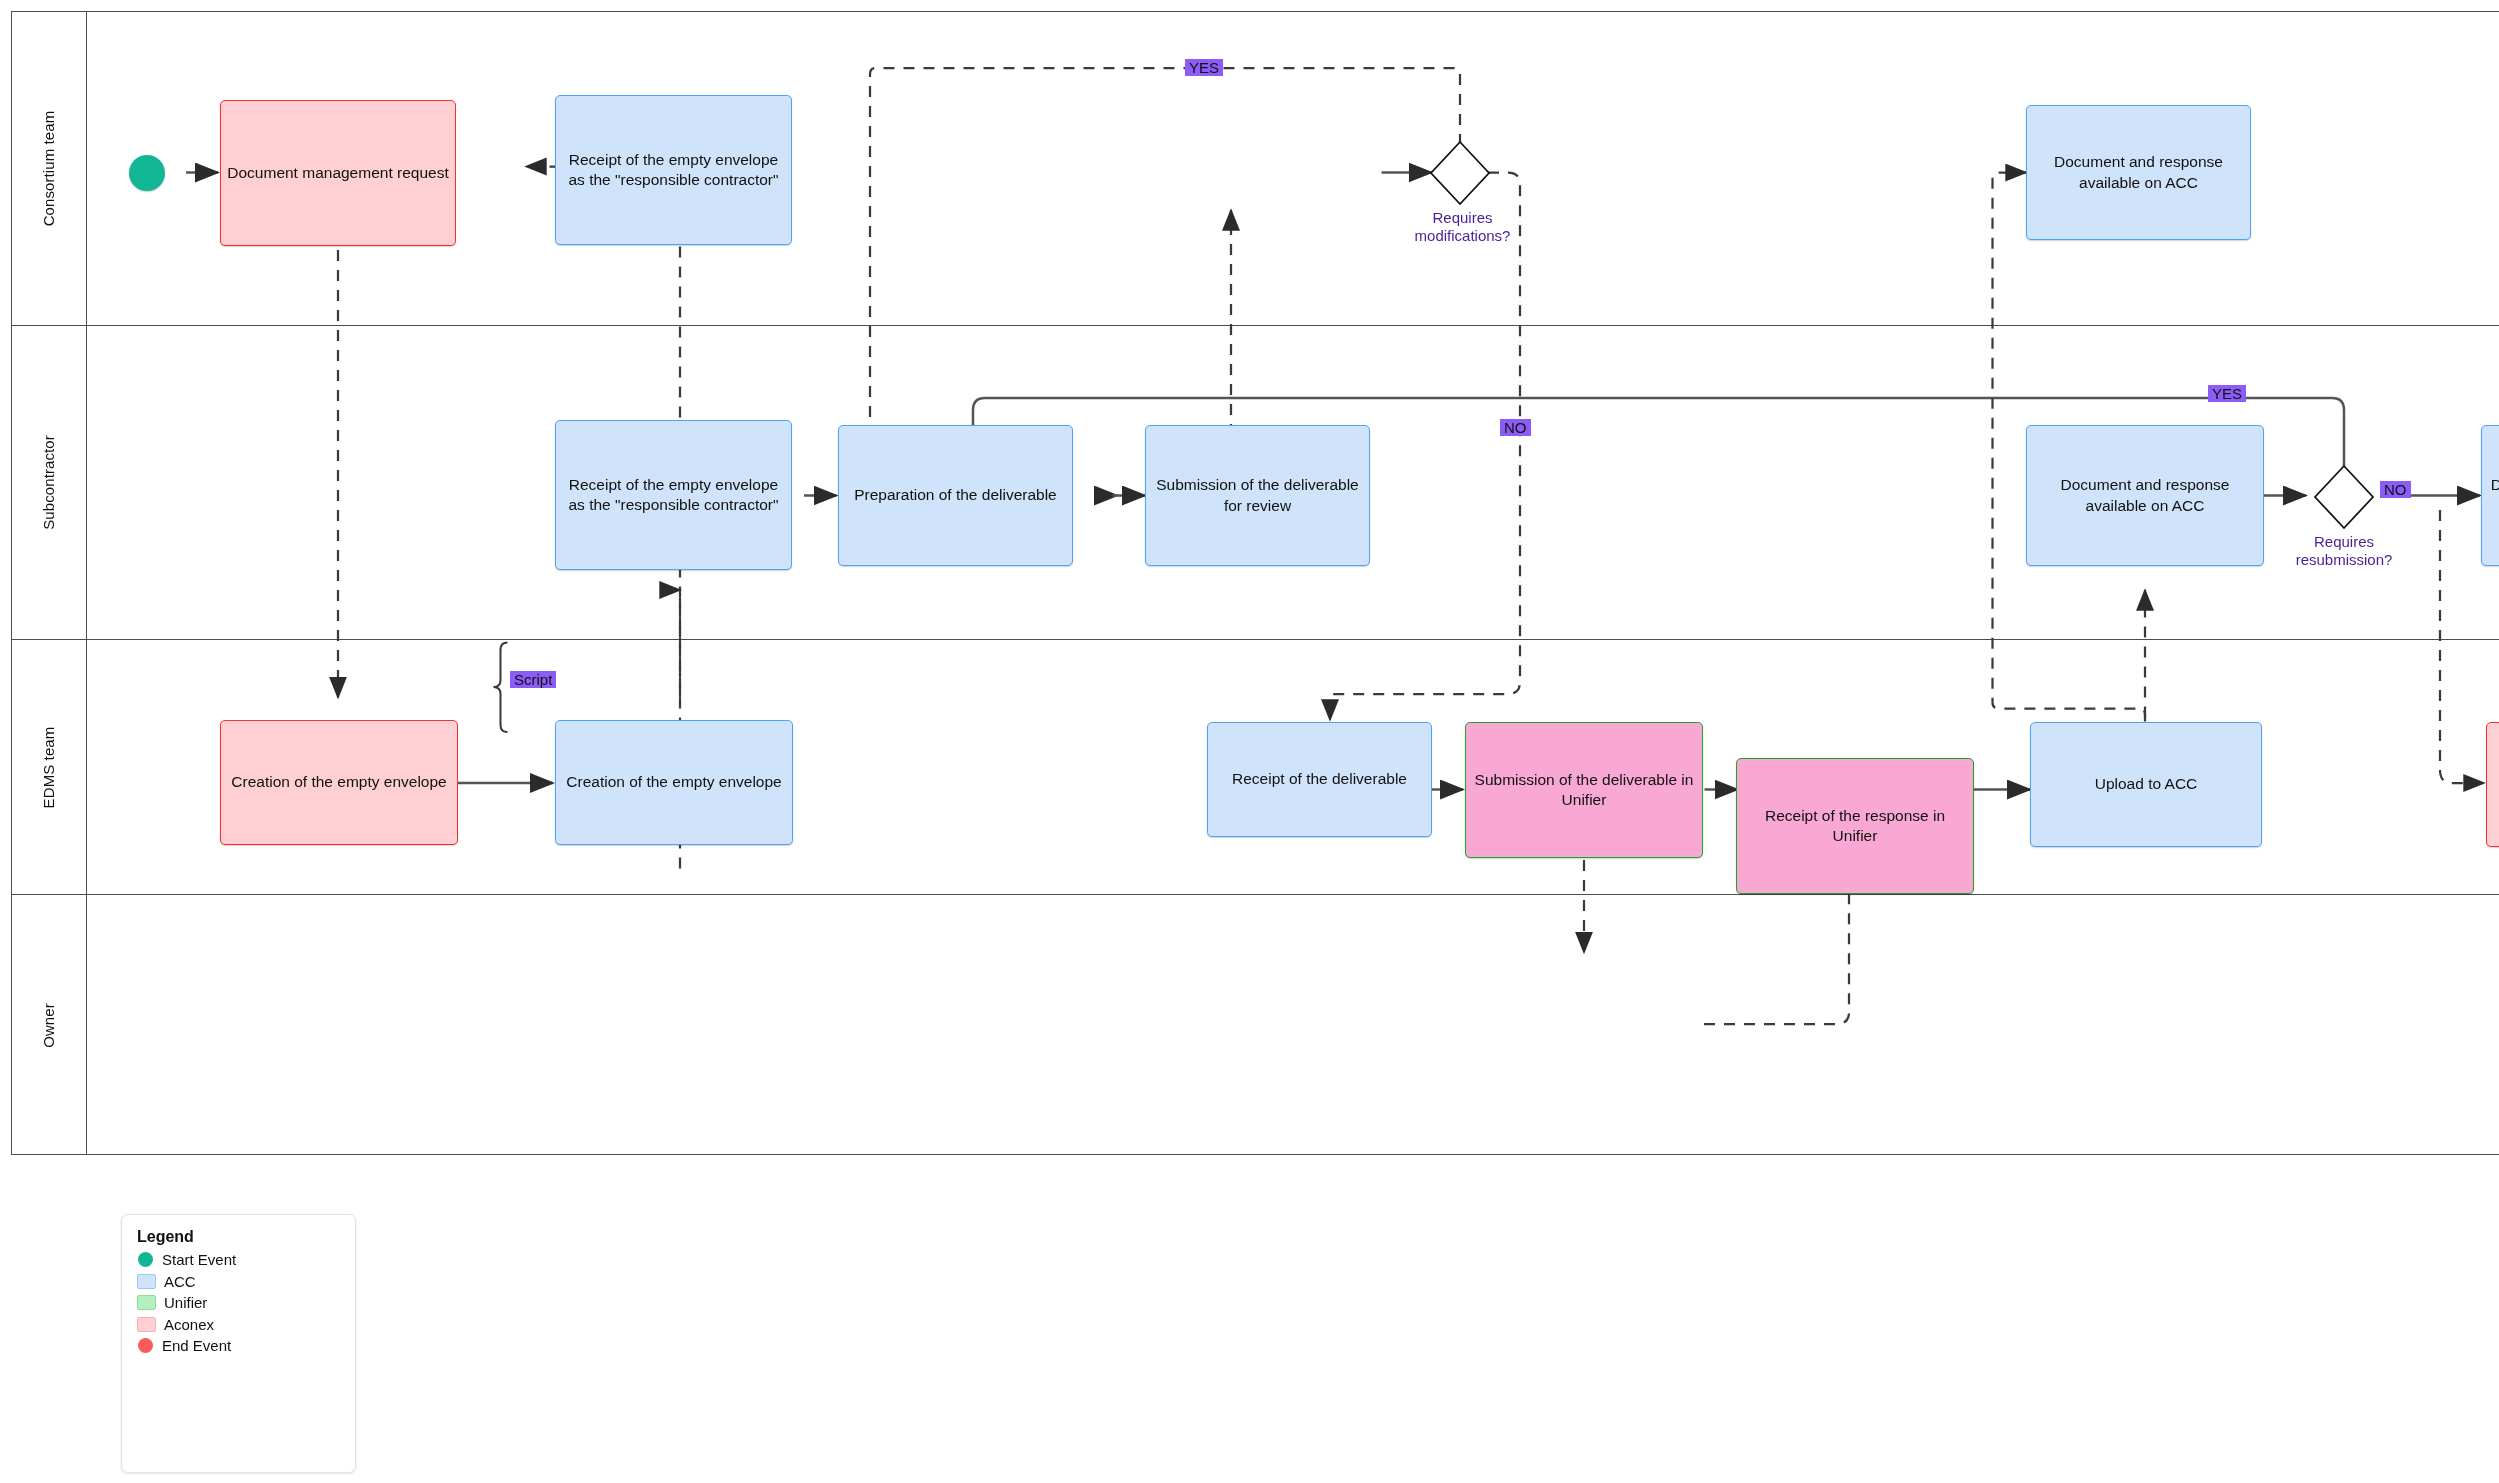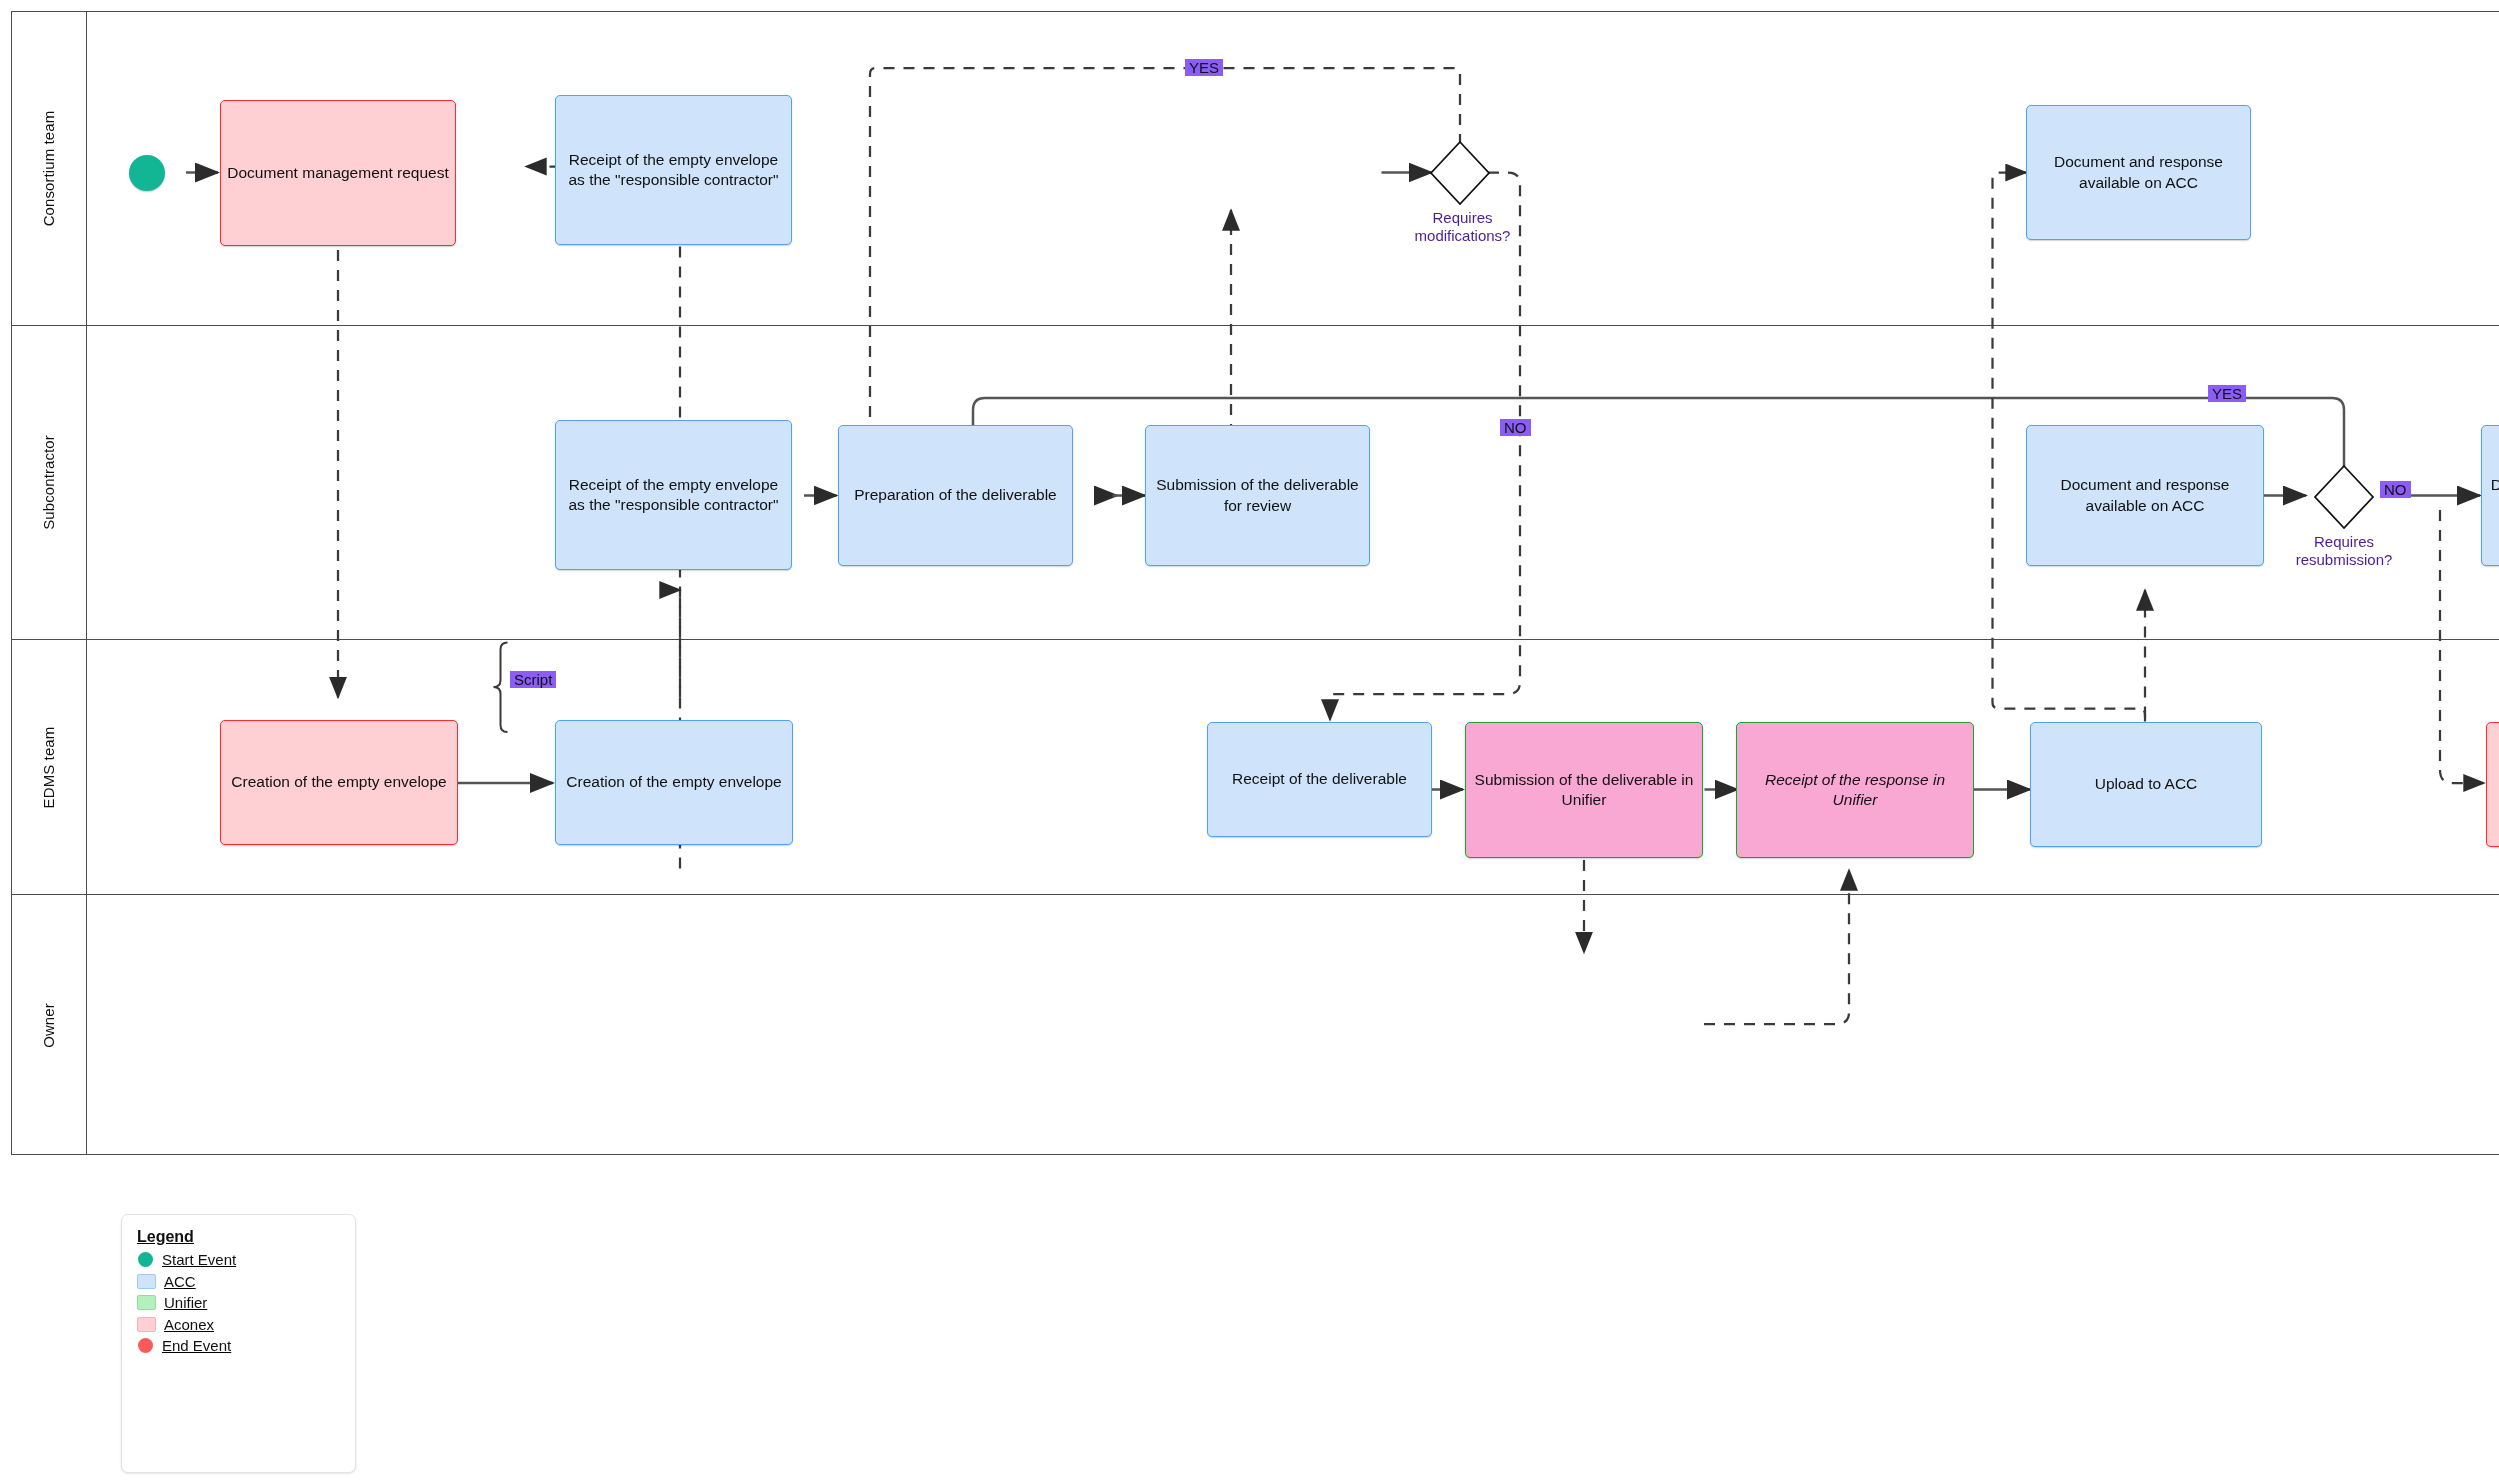--- a/index.html
+++ b/index.html
@@ -195,40 +195,40 @@
   </div>
 
   <div class="node acc" style="left:1207px;top:722px;width:225px;height:115px;">
     <span>Receipt of the deliverable</span>
   </div>
 
   <div class="node unifier" style="left:1465px;top:722px;width:238px;height:136px;">
     <span>Submission of the deliverable in Unifier</span>
   </div>
 
-  <div class="node unifier" style="left:1736px;top:722px;width:238px;height:136px;font-style:italic;">
+  <div class="node unifier" style="left:1736px;top:758px;width:238px;height:136px;">
     <span>Receipt of the response in Unifier</span>
   </div>
 
   <div class="node acc" style="left:2030px;top:722px;width:232px;height:125px;">
     <span>Upload to ACC</span>
   </div>
 
   <div class="node aconex" style="left:2486px;top:722px;width:234px;height:125px;">
     <span>Upload for archiving in Aconex</span>
   </div>
 
 
   <div class="edge-label" style="left:1185px;top:59px;">YES</div>
   <div class="edge-label" style="left:1500px;top:419px;">NO</div>
   <div class="edge-label" style="left:510px;top:671px;">Script</div>
   <div class="edge-label" style="left:2208px;top:385px;">YES</div>
   <div class="edge-label" style="left:2380px;top:481px;">NO</div>
 
-  <div class="legend" style="left:121px;top:1214px;width:235px;height:259px;text-decoration:underline;">
+  <div class="legend" style="left:121px;top:1214px;width:235px;height:259px;">
     <div class="legend-title">Legend</div>
 
     <div class="legend-row">
       <span class="legend-sw dot start"></span>
       <span class="legend-lbl">Start Event</span>
     </div>
     <div class="legend-row">
       <span class="legend-sw acc"></span>
       <span class="legend-lbl">ACC</span>
     </div>

